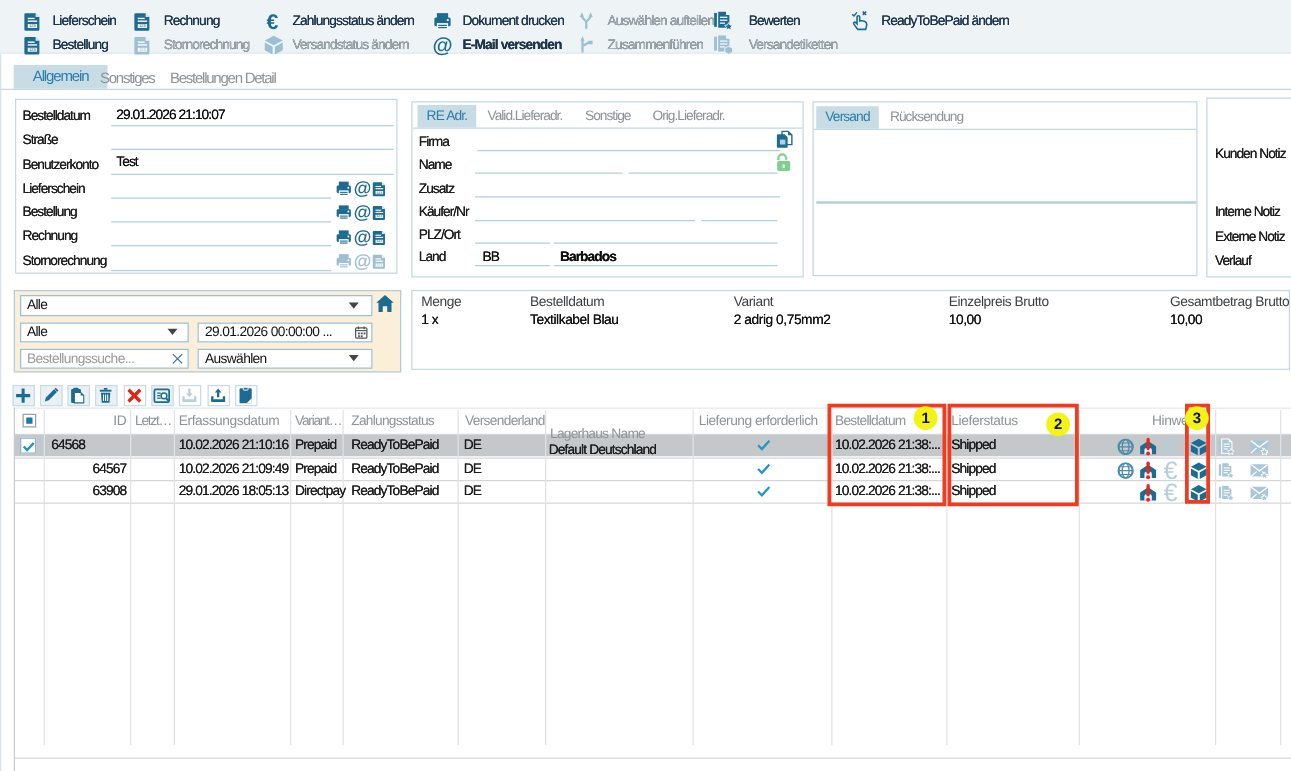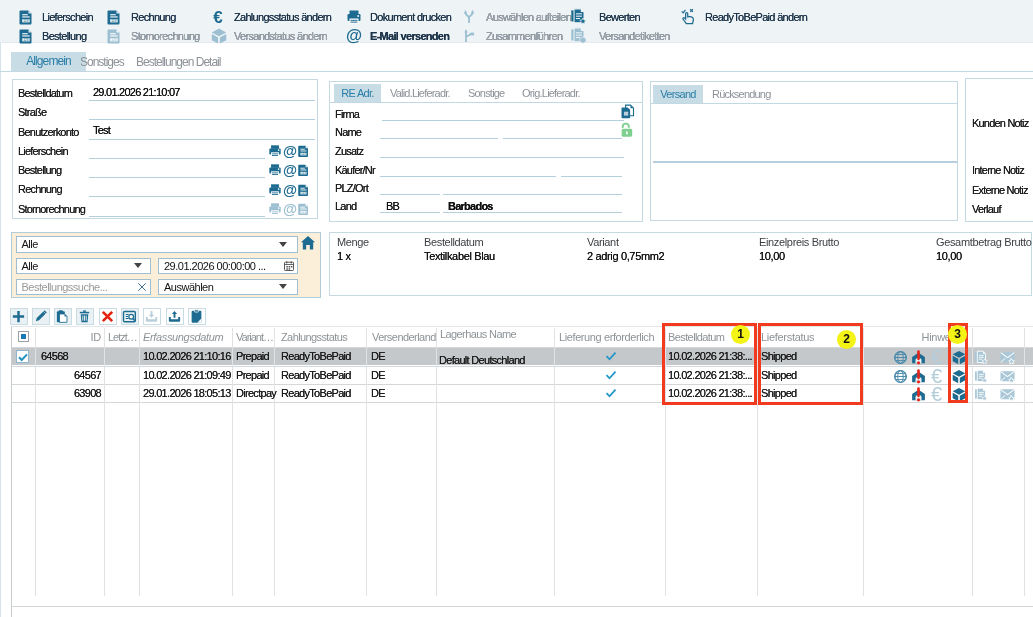--- a/index.html
+++ b/index.html
@@ -390,25 +390,25 @@
 <div class="vsep" style="left:435.5px;top:328px;height:268px;"></div>
 <div class="vsep" style="left:554px;top:328px;height:268px;"></div>
 <div class="vsep" style="left:664.5px;top:328px;height:268px;"></div>
 <div class="vsep" style="left:757px;top:328px;height:268px;"></div>
 <div class="vsep" style="left:862.5px;top:328px;height:268px;"></div>
 <div class="vsep" style="left:972px;top:328px;height:268px;"></div>
 <div class="vsep" style="left:1023.5px;top:328px;height:268px;"></div>
 <div class="hline" style="left:11px;top:606px;width:1022px;"></div>
 <div class="htxt" style="left:-19px;top:331px;width:120px;text-align:right;letter-spacing:-0.3px;">ID</div>
 <div class="htxt" style="left:108px;top:331px;letter-spacing:-1px;">Letzt…</div>
-<div class="htxt" style="left:143px;top:331px;letter-spacing:-0.35px;font-style:italic;">Erfassungsdatum</div>
+<div class="htxt" style="left:143px;top:331px;letter-spacing:-0.35px;">Erfassungsdatum</div>
 <div class="htxt" style="left:236px;top:331px;letter-spacing:-1px;">Variant…</div>
 <div class="htxt" style="left:281px;top:331px;letter-spacing:-0.6px;">Zahlungsstatus</div>
 <div class="htxt" style="left:372px;top:331px;letter-spacing:-0.55px;">Versenderland</div>
-<div class="htxt" style="left:440px;top:328px;letter-spacing:-0.6px;text-align:center;">Lagerhaus Name</div>
+<div class="htxt" style="left:440px;top:341px;letter-spacing:-0.6px;text-align:center;">Lagerhaus Name</div>
 <div class="htxt" style="left:559px;top:331px;letter-spacing:-0.4px;">Lieferung erforderlich</div>
 <div class="htxt" style="left:668px;top:331px;letter-spacing:-0.6px;">Bestelldatum</div>
 <div class="htxt" style="left:761px;top:331px;letter-spacing:-0.3px;">Lieferstatus</div>
 <div class="htxt" style="left:838px;top:331px;width:120px;text-align:right;letter-spacing:-0.3px;">Hinweis</div>
 <div style="position:absolute;left:17.5px;top:330.5px;width:11px;height:11px;border:1px solid #9aa0a4;background:#fff;"></div>
 <div style="position:absolute;left:20.5px;top:333.5px;width:5px;height:5px;background:#1779b5;"></div>
 <div style="position:absolute;left:16px;top:350px;width:13px;height:13px;border:1px solid #8fb6cc;background:#fff;"></div>
 <svg style="left:16px;top:350px;" width="14" height="14" viewBox="0 0 14 14">
     <path d="M3 7.2 L5.7 10 L11 4.4" fill="none" stroke="#2492c0" stroke-width="2"></path>
   </svg>

